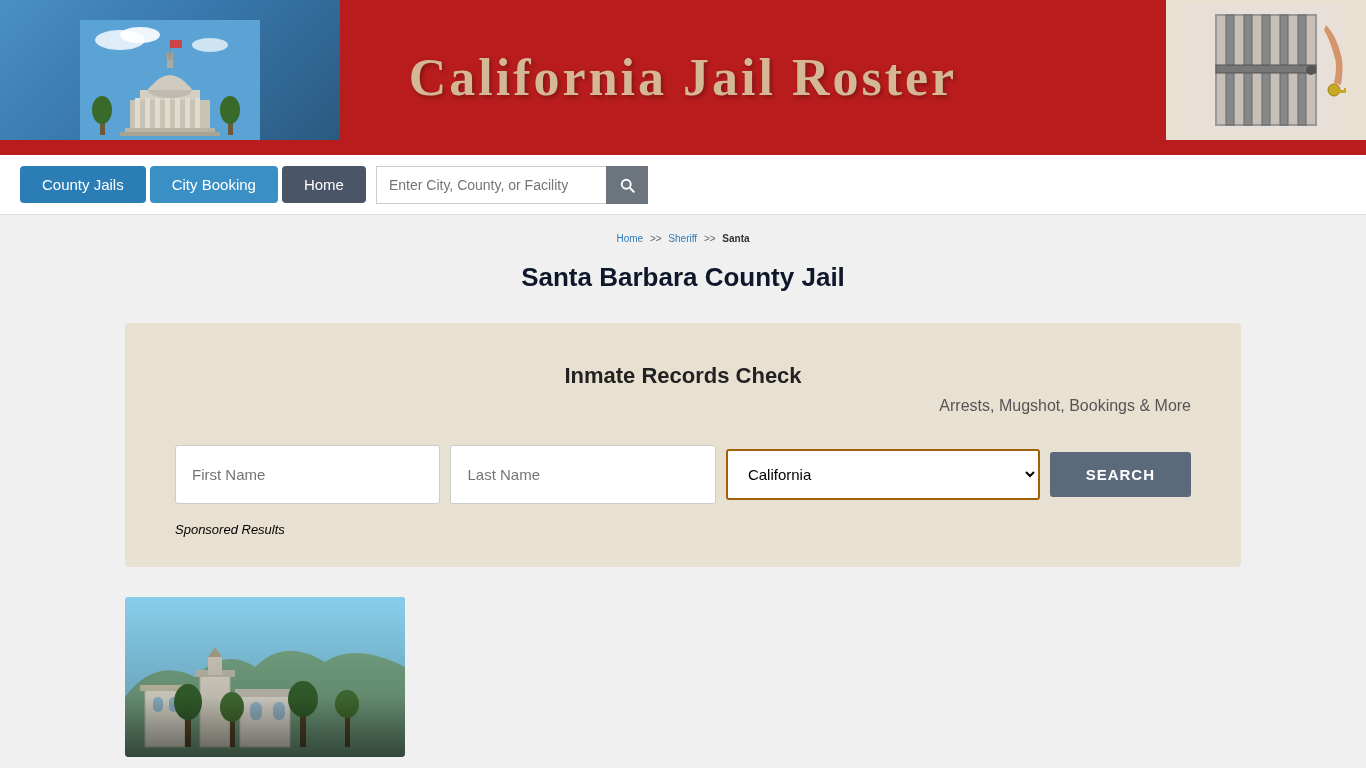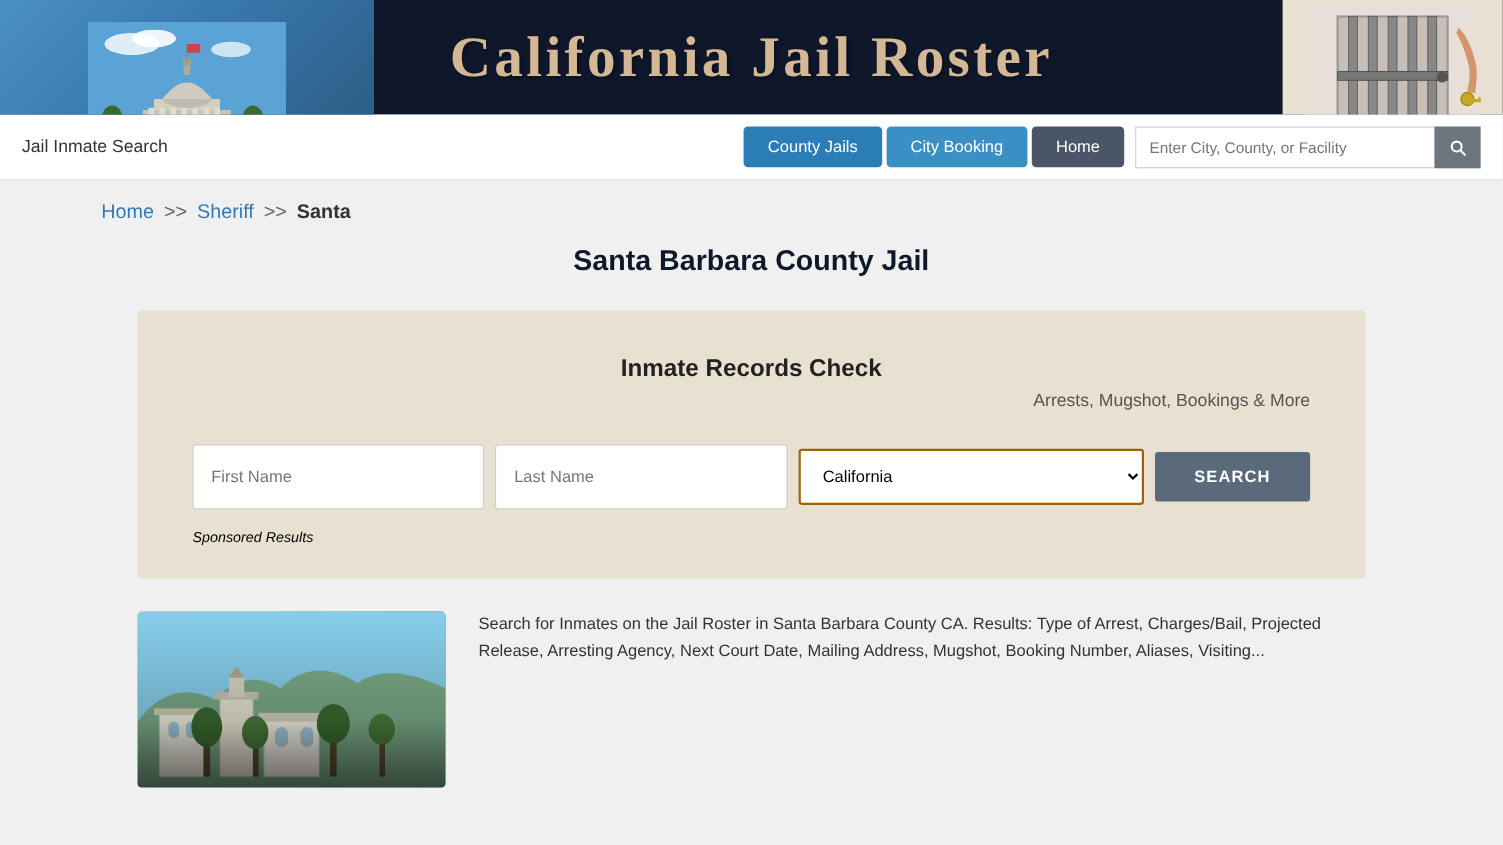--- a/index.html
+++ b/index.html
@@ -6,22 +6,22 @@
     body {
       font-family: Arial, sans-serif;
       background: #f0f0f0;
       min-height: 768px;
       width: 1366px;
     }
 
     
     .header-banner {
       width: 100%;
-      height: 104px;
-      background: #0f172a;
+      height: 155px;
+      background: #b91c1c;
       display: flex;
       align-items: center;
       justify-content: center;
       position: relative;
       overflow: hidden;
     }
     .header-left-img {
       position: absolute;
       left: 0;
       top: 0;
@@ -108,21 +108,21 @@
     .nav-search-wrap {
       display: flex;
       align-items: center;
       margin-left: 10px;
     }
     .nav-search-input {
       padding: 8px 12px;
       border: 1px solid #ccc;
       border-right: none;
       font-size: 14px;
-      width: 272px;
+      width: 230px;
       outline: none;
       height: 38px;
     }
     .nav-search-btn {
       background: #6c757d;
       border: none;
       padding: 0 12px;
       height: 38px;
       cursor: pointer;
       display: flex;
@@ -131,21 +131,22 @@
     }
     .nav-search-btn svg {
       width: 18px;
       height: 18px;
       fill: white;
     }
 
     
     .breadcrumb {
       padding: 18px 92px;
-      font-size: 18px;
+      font-size: 10px;
+      text-align: center;
     }
     .breadcrumb a {
       color: #337ab7;
       text-decoration: none;
     }
     .breadcrumb .sep {
       color: #666;
       margin: 0 4px;
     }
     .breadcrumb .current {
@@ -325,21 +326,20 @@
 
       <circle cx="148" cy="85" r="6" fill="#c8a820" stroke="#a08010" stroke-width="1"></circle>
       <rect x="150" y="85" width="15" height="3" fill="#c8a820"></rect>
       <rect x="158" y="83" width="3" height="4" fill="#c8a820"></rect>
       <rect x="162" y="83" width="3" height="4" fill="#c8a820"></rect>
     </svg>
   </div>
 </header>
 
 <nav class="navbar">
-  <span class="nav-brand">Jail Inmate Search</span>
   <div class="nav-buttons">
     <button class="nav-btn nav-btn-county">County Jails</button>
     <button class="nav-btn nav-btn-city">City Booking</button>
     <button class="nav-btn nav-btn-home">Home</button>
   </div>
   <div class="nav-search-wrap">
     <input class="nav-search-input" type="text" placeholder="Enter City, County, or Facility" style="">
     <button class="nav-search-btn">
       <svg viewBox="0 0 24 24">
         <path d="M21 21l-4.35-4.35M17 11A6 6 0 1 1 5 11a6 6 0 0 1 12 0z" stroke="white" stroke-width="2.5" fill="none" stroke-linecap="round"></path>
@@ -417,14 +417,13 @@
       <defs>
         <linearGradient id="imgOverlay" x1="0" y1="0" x2="0" y2="1">
           <stop offset="0%" stop-color="rgba(0,0,0,0)"></stop>
           <stop offset="100%" stop-color="rgba(0,0,0,0.3)"></stop>
         </linearGradient>
       </defs>
       <rect width="280" height="160" fill="url(#imgOverlay)"></rect>
     </svg>
     <div class="bottom-image-overlay"></div>
   </div>
-  <p class="bottom-text">Search for Inmates on the Jail Roster in Santa Barbara County CA. Results: Type of Arrest, Charges/Bail, Projected Release, Arresting Agency, Next Court Date, Mailing Address, Mugshot, Booking Number, Aliases, Visiting...</p>
 </div>
 
 </body></html>

